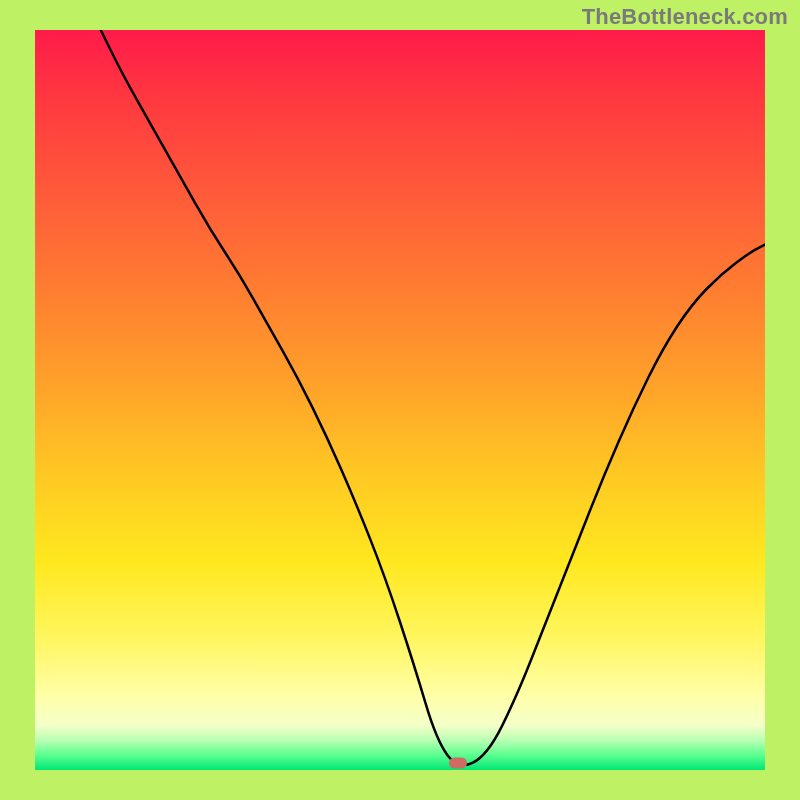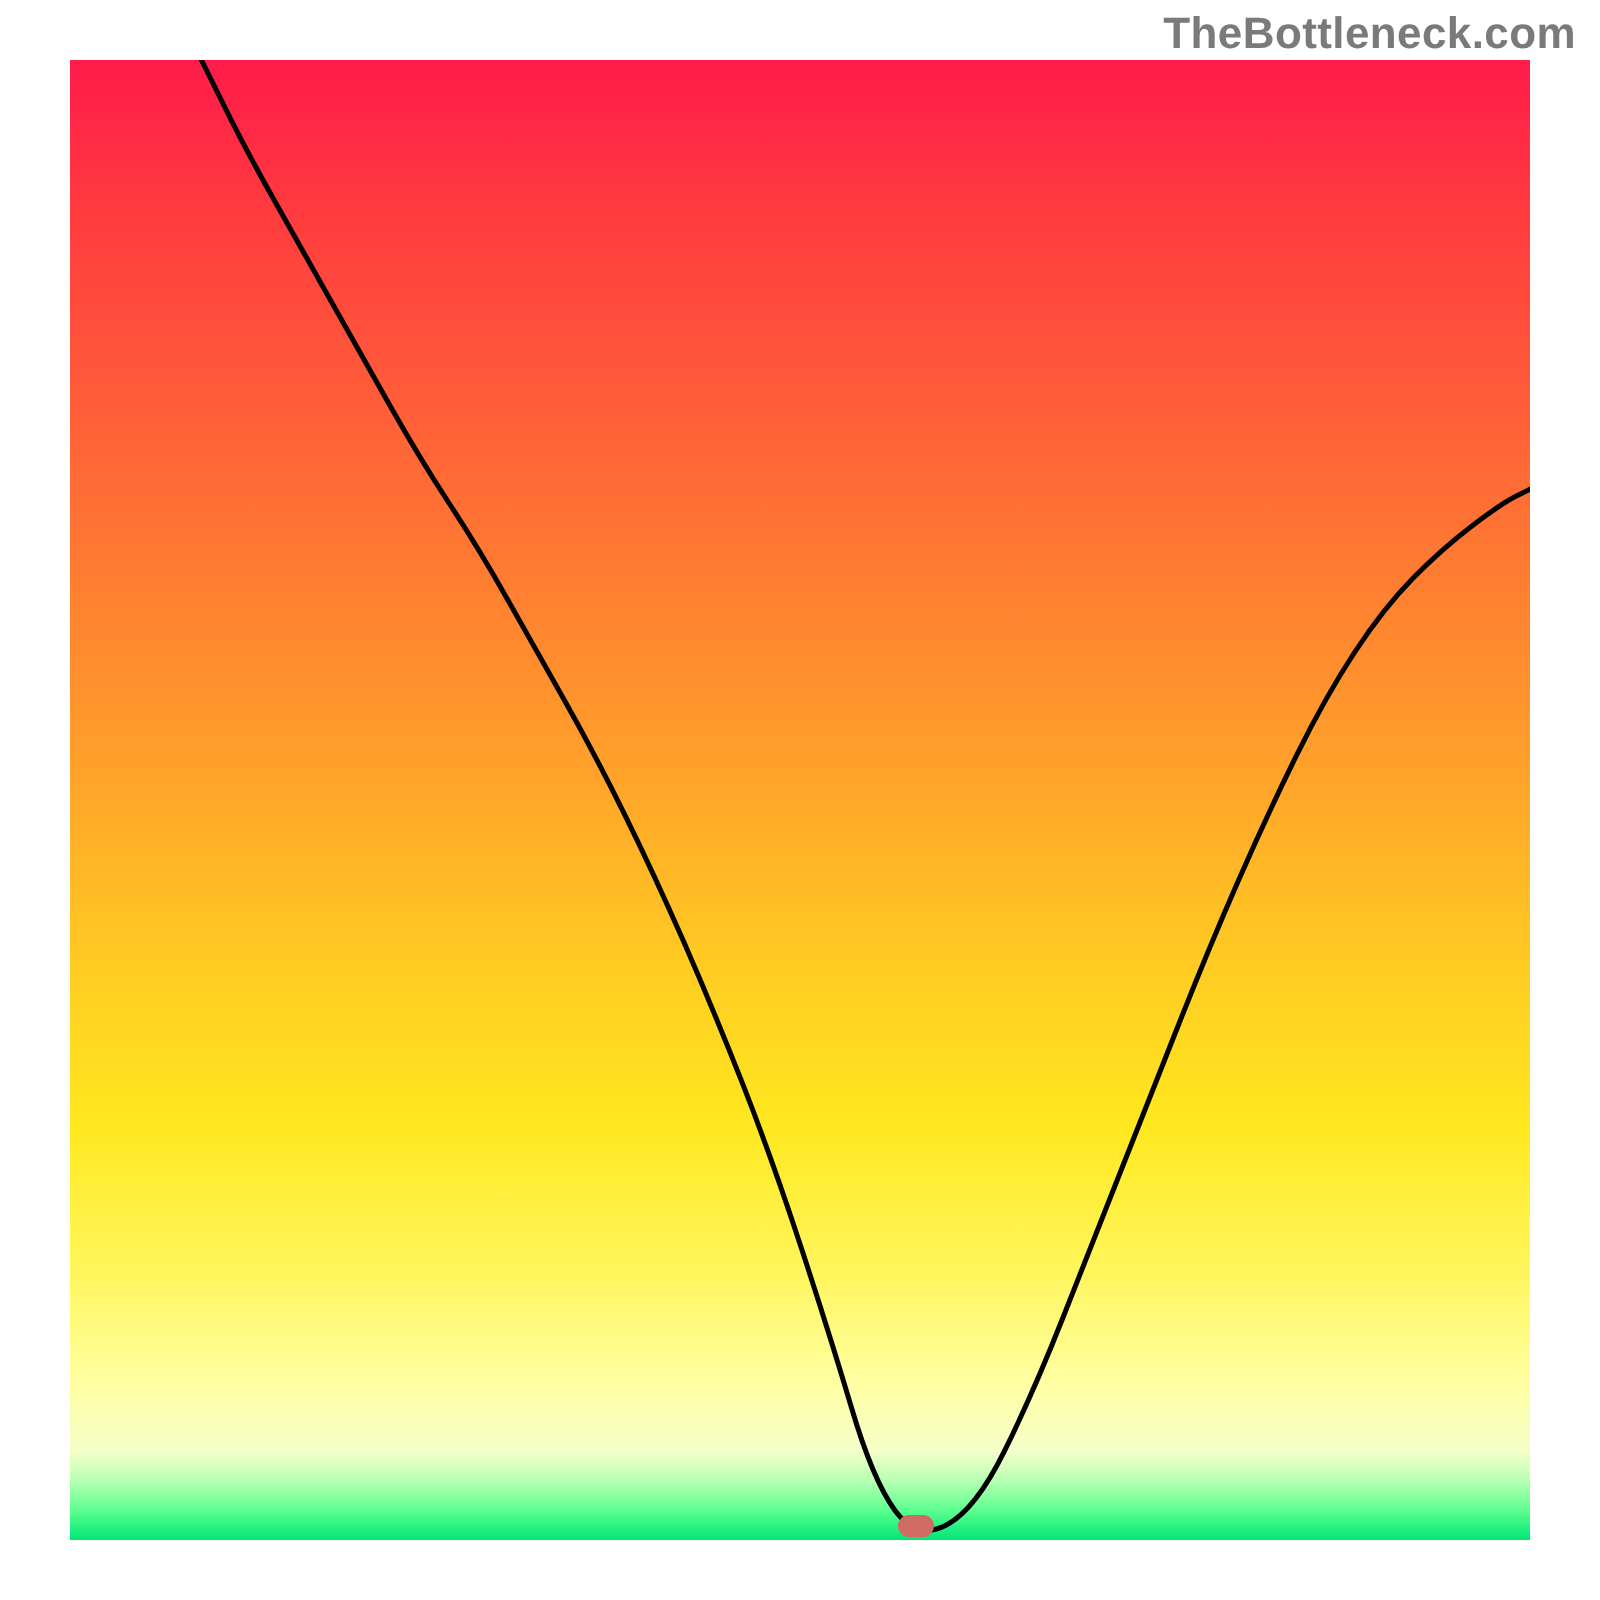--- a/index.html
+++ b/index.html
@@ -8,21 +8,21 @@
     width: 800px;
     height: 800px;
     background: #000;
     overflow: hidden;
     font-family: Arial, Helvetica, sans-serif;
   }
   .frame {
     position: relative;
     width: 800px;
     height: 800px;
-    background: #ffffff;
+    background: #bef264;
   }
   .watermark {
     position: absolute;
     top: 4px;
     right: 12px;
     color: #7a7a7a;
     font-size: 22px;
     font-weight: 600;
     letter-spacing: 0.2px;
     z-index: 5;

